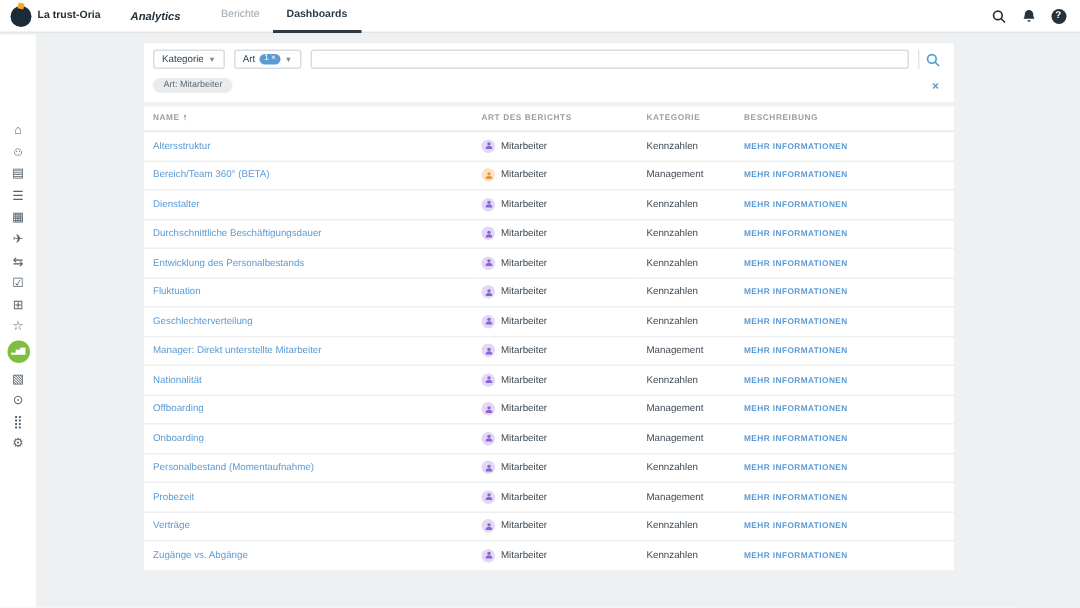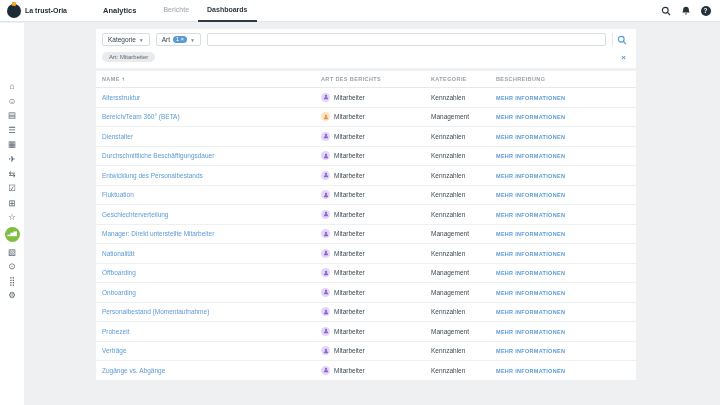--- a/index.html
+++ b/index.html
@@ -6,21 +6,21 @@
   html,body { width:720px; height:405px; overflow:hidden; }
   body { font-family:"Liberation Sans", sans-serif; background:#eef0f1; position:relative; }
 
   
   .topbar { position:absolute; top:0; left:0; right:0; height:22px; background:#fff;
             border-bottom:1px solid #e3e6e8; display:flex; align-items:center; z-index:10; }
   .logo-wrap { display:flex; align-items:center; margin-left:7px; gap:4px; cursor:pointer; }
   .logo-circle { width:14px; height:14px; border-radius:50%; background:#1d2b36; position:relative; flex:0 0 auto; }
   .logo-hat { position:absolute; top:-2px; left:5px; width:4px; height:4px; background:#f5a623; transform:rotate(12deg); }
   .logo-text { font-size:7px; font-weight:700; color:#1d2b36; white-space:nowrap; }
-  .nav-analytics { margin-left:36px; font-size:7.5px; font-weight:700; color:#22313c; }
+  .nav-analytics { margin-left:20px; font-size:7.5px; font-weight:700; color:#22313c;font-style:italic; }
   .tabs { display:flex; margin-left:18px; height:22px; }
   .tab { font-size:7px; padding:0 9px; display:flex; align-items:center; color:#9aa5ad; cursor:pointer; border-bottom:2px solid transparent; }
   .tab.active { color:#2d3a45; font-weight:700; border-bottom-color:#2d3a45; }
   .topbar-right { margin-left:auto; display:flex; align-items:center; gap:9px; margin-right:9px; }
   .tb-icon { width:11px; height:11px; display:flex; align-items:center; justify-content:center; cursor:pointer; }
   .help-circle { width:10px; height:10px; border-radius:50%; background:#25323c; color:#fff; font-size:6.5px; font-weight:700;
                  display:flex; align-items:center; justify-content:center; }
 
   
   .sidebar { position:absolute; top:23px; left:0; bottom:0; width:24px; background:#fff;

